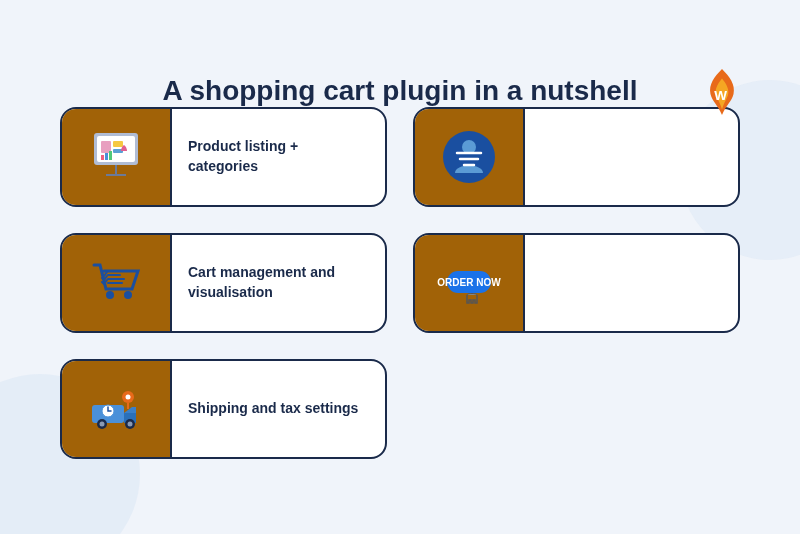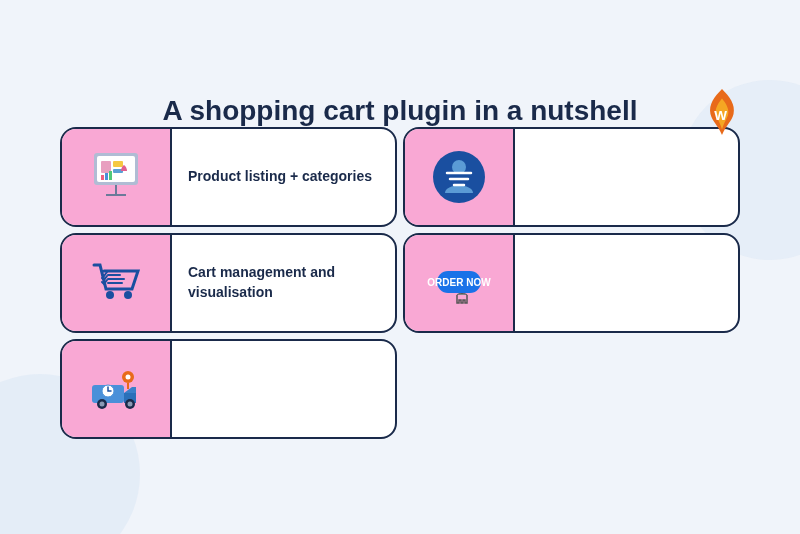--- a/index.html
+++ b/index.html
@@ -63,39 +63,39 @@
       position: absolute;
       right: 0;
       top: -8px;
       width: 36px;
       height: 50px;
     }
 
     .grid {
       display: grid;
       grid-template-columns: 1fr 1fr;
-      gap: 6px;
+      gap: 26px;
     }
 
     .card {
       background: #fff;
       border-radius: 16px;
       border: 2.5px solid #1a2a4a;
       display: flex;
       align-items: center;
       padding: 0;
       overflow: hidden;
       height: 100px;
     }
 
     .card-icon {
       width: 110px;
       min-width: 110px;
       height: 100%;
-      background: #f9a8d4;
+      background: #a16207;
       display: flex;
       align-items: center;
       justify-content: center;
       border-right: 2.5px solid #1a2a4a;
       text-decoration: underline;
     }
 
     .card-text {
       flex: 1;
       padding: 10px 16px;
@@ -221,16 +221,17 @@
           <circle cx="46" cy="47" r="2.5" fill="#8a9ab4"></circle>
 
           <circle cx="24" cy="34" r="6" fill="white" stroke="#4a90d9" stroke-width="1"></circle>
           <path d="M24 30 L24 34 L27 34" stroke="#1a4fa0" stroke-width="1.5" stroke-linecap="round" fill="none"></path>
 
           <circle cx="44" cy="20" r="6" fill="#e86a1a"></circle>
           <path d="M44 26 L44 32" stroke="#e86a1a" stroke-width="2"></path>
           <circle cx="44" cy="20" r="2.5" fill="white"></circle>
         </svg>
       </div>
+      <div class="card-text">Shipping and tax settings</div>
     </div>
 
   </div>
 </div>
 
 </body></html>

